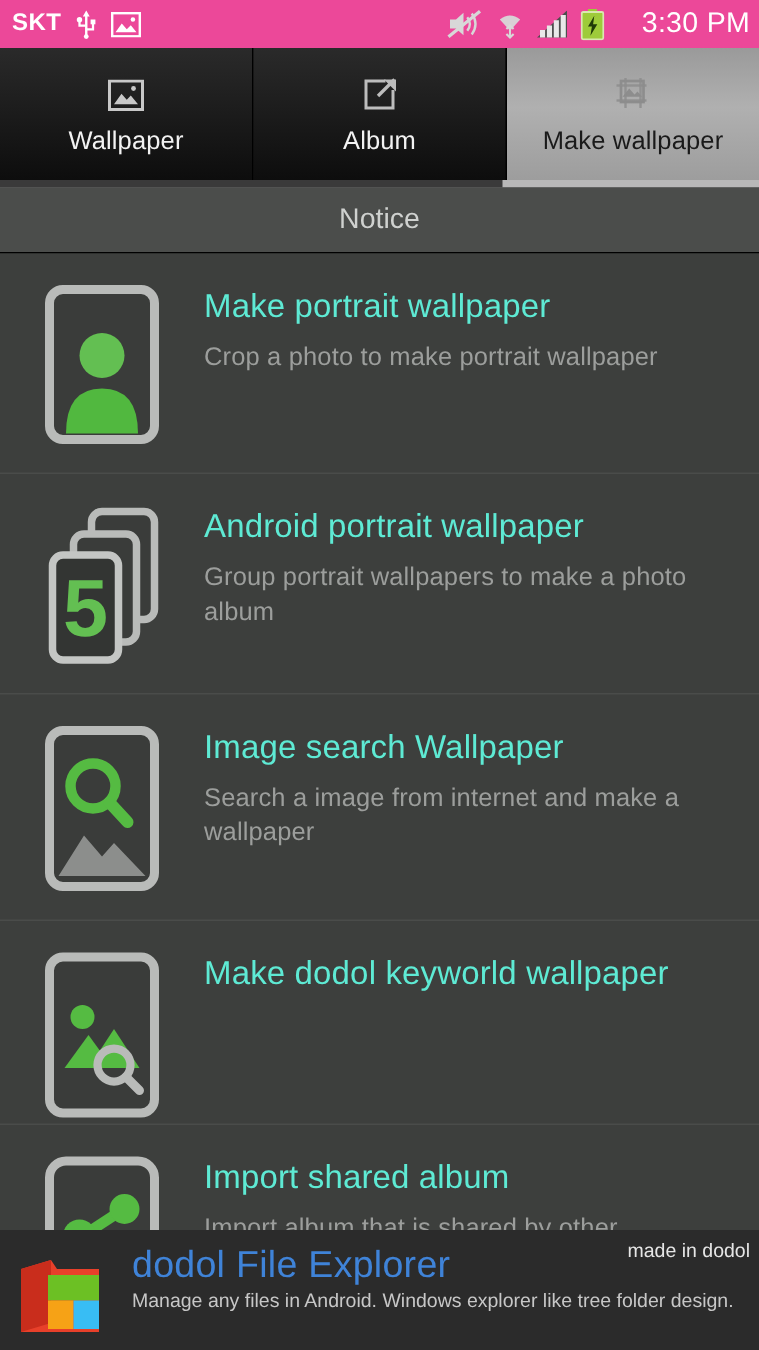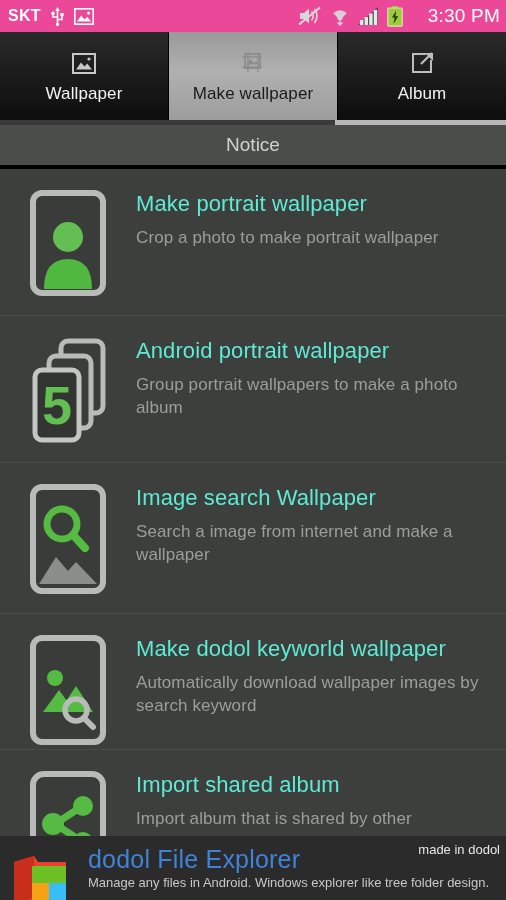--- a/index.html
+++ b/index.html
@@ -40,21 +40,21 @@
   .tab-label { font-size:17px; color:#f2f2f2; letter-spacing:.1px; }
   .tab.active .tab-label { color:#1a1a1a; }
   .tabunderline { height:5px; background:#b8b8b8; }
   .tabunderline .seg-dark { height:100%; }
 
   
   .notice {
     height:44px; background:#4b4d4b;
     display:flex; align-items:center; justify-content:center;
     color:#cfd1cf; font-size:19px;
-    border-bottom:4px solid #000000;
+    border-bottom:1px solid #000000;
   }
 
   
   .list { background:#3d3f3d; }
   .row {
     display:flex; align-items:flex-start;
     padding:18px 14px 18px 16px;
     border-bottom:1px solid #4a4c4a;
     overflow:hidden;
   }
@@ -62,21 +62,21 @@
   .row-text { padding-left:16px; padding-top:4px; }
   .row-title {
     font-size:22px; color:#5eead4; line-height:1.16; letter-spacing:.1px;
   }
   .row-desc {
     font-size:17px; color:#9c9e9c; line-height:1.36; margin-top:9px; letter-spacing:.1px;
   }
 
   
   .ad {
-    position:absolute; left:0; bottom:0; width:506px; height:64px;
+    position:absolute; left:0; bottom:0; width:506px; height:80px;
     background:#2b2b2b; display:flex; align-items:flex-start; padding:8px 8px 0 8px;
   }
   .ad-icon { flex:0 0 72px; padding-top:4px; }
   .ad-text { padding-left:8px; padding-top:2px; flex:1; }
   .ad-title { font-size:25px; color:#3f83d8; letter-spacing:.2px; line-height:1.05; }
   .ad-desc { font-size:13px; color:#c7c7c7; line-height:1.3; margin-top:3px; }
   .ad-made {
     position:absolute; right:6px; top:6px;
     font-size:13px; color:#e6e6e6;
   }
@@ -139,44 +139,44 @@
       <div class="tab-ico">
         <svg width="24" height="21" viewBox="0 0 24 21">
           <rect x="1" y="1" width="22" height="19" fill="none" stroke="#c8c8c8" stroke-width="2"></rect>
           <path d="M4 16.5 L9 9.5 L12.5 13.5 L15.2 10.6 L20 16.5 Z" fill="#c8c8c8"></path>
           <circle cx="17" cy="6" r="1.6" fill="#c8c8c8"></circle>
         </svg>
       </div>
       <span class="tab-label">Wallpaper</span>
     </div>
 
+    <div class="tab">
+      <div class="tab-ico">
+        <svg width="23" height="22" viewBox="0 0 23 22">
+          <path d="M15 2 L2 2 L2 20 L20 20 L20 8" fill="none" stroke="#bdbdbd" stroke-width="2"></path>
+          <path d="M10 12 L21 1" stroke="#bdbdbd" stroke-width="2.2"></path>
+          <path d="M14 1 L22 1 L22 9 Z" fill="#bdbdbd"></path>
+        </svg>
+      </div>
+      <span class="tab-label">Album</span>
+    </div>
+
     <div class="tab active">
       <div class="tab-ico">
         <svg width="26" height="24" viewBox="0 0 26 24">
           <rect x="5" y="3" width="15" height="14" fill="none" stroke="#8d8d8d" stroke-width="1.8"></rect>
           <path d="M6 13.5 L10.5 8 L14 12 L16 10 L19 13.5 Z" fill="#8d8d8d"></path>
           <path d="M2 6 L22 6" stroke="#8d8d8d" stroke-width="1.6" opacity="0.85"></path>
           <path d="M8 1 L8 21" stroke="#8d8d8d" stroke-width="1.6" opacity="0.85"></path>
           <path d="M18 1 L18 21" stroke="#8d8d8d" stroke-width="1.6" opacity="0.85"></path>
           <path d="M2 16 L22 16" stroke="#8d8d8d" stroke-width="1.6" opacity="0.85"></path>
         </svg>
       </div>
       <span class="tab-label">Make wallpaper</span>
     </div>
-
-    <div class="tab">
-      <div class="tab-ico">
-        <svg width="23" height="22" viewBox="0 0 23 22">
-          <path d="M15 2 L2 2 L2 20 L20 20 L20 8" fill="none" stroke="#bdbdbd" stroke-width="2"></path>
-          <path d="M10 12 L21 1" stroke="#bdbdbd" stroke-width="2.2"></path>
-          <path d="M14 1 L22 1 L22 9 Z" fill="#bdbdbd"></path>
-        </svg>
-      </div>
-      <span class="tab-label">Album</span>
-    </div>
   </div>
 
   <div class="tabunderline">
     <div class="seg-dark" style="width:66.2%;background:#3a3a3a;"></div>
   </div>
 
   <div class="notice">
     <span>Notice</span>
   </div>
 
@@ -232,21 +232,20 @@
           <rect x="4" y="4" width="70" height="104" rx="9" fill="#3a3c3a" stroke="#b9bbb9" stroke-width="6"></rect>
           <circle cx="26" cy="44" r="8" fill="#55bb42"></circle>
           <path d="M14 78 L30 56 L46 78 Z" fill="#55bb42"></path>
           <path d="M30 78 L47 52 L64 78 Z" fill="#55bb42"></path>
           <circle cx="47" cy="76" r="11" fill="none" stroke="#b9bbb9" stroke-width="5.5"></circle>
           <path d="M55 84 L64 93" stroke="#b9bbb9" stroke-width="6" stroke-linecap="round"></path>
         </svg>
       </div>
       <div class="row-text" style="overflow:hidden;">
         <div class="row-title">Make dodol keyworld wallpaper</div>
-        <div class="row-desc">Automatically download wallpaper images by search keyword</div>
       </div>
     </div>
 
     <div class="row" style="border-bottom:none;">
       <div class="row-icon">
         <svg width="78" height="108" viewBox="0 0 78 108">
           <rect x="4" y="4" width="70" height="100" rx="11" fill="#3a3c3a" stroke="#b9bbb9" stroke-width="6"></rect>
           <path d="M26 54 L52 37" stroke="#55bb42" stroke-width="7"></path>
           <path d="M26 54 L52 71" stroke="#55bb42" stroke-width="7"></path>
           <circle cx="24" cy="54" r="11" fill="#55bb42"></circle>

